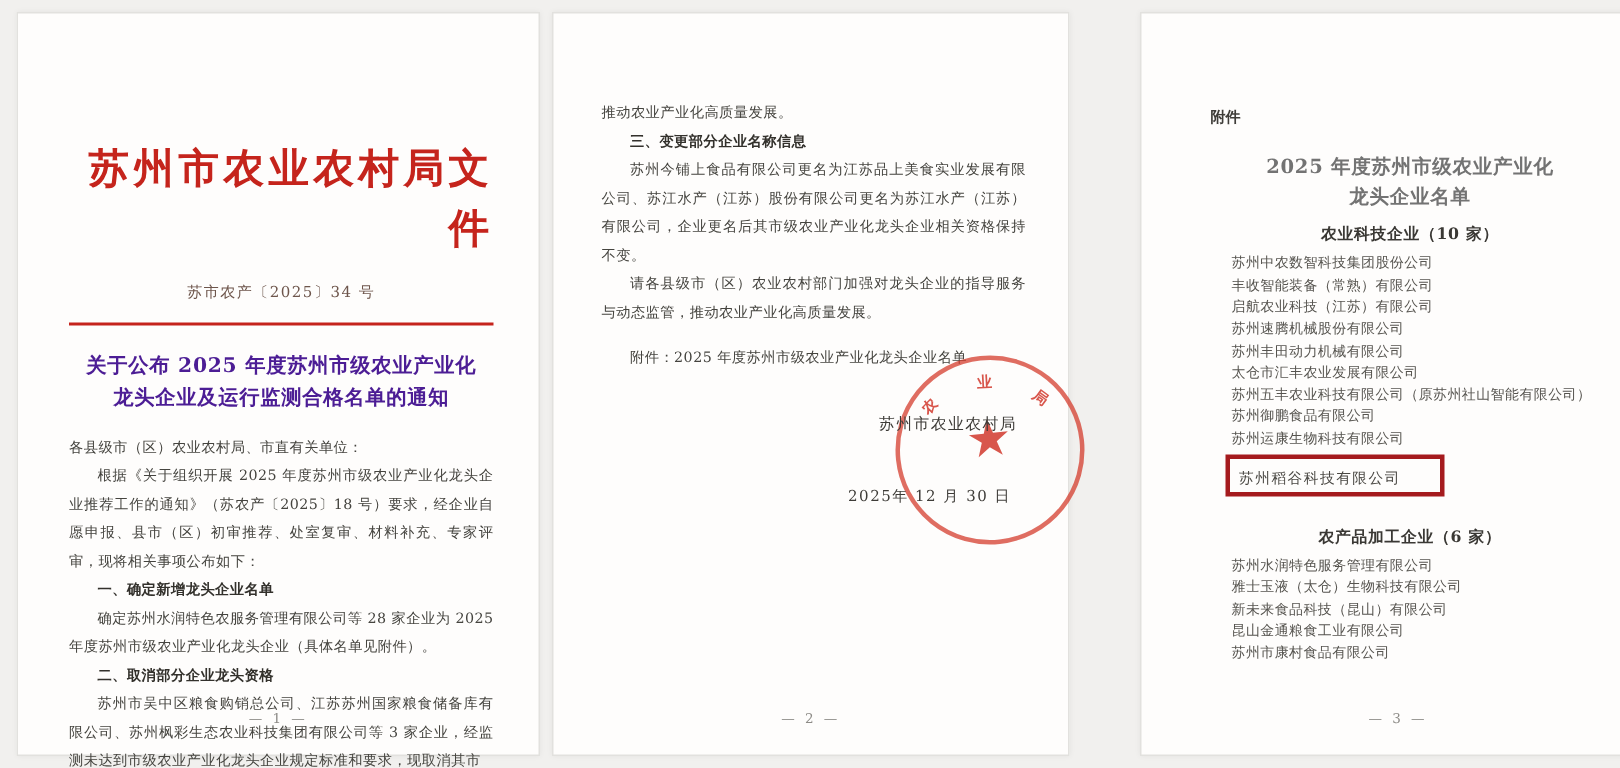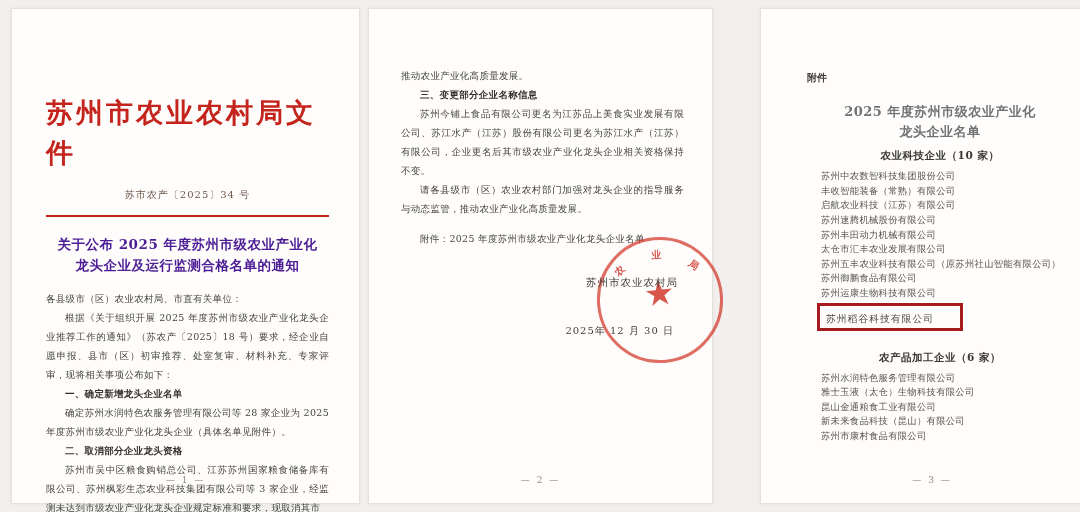--- a/index.html
+++ b/index.html
@@ -20,21 +20,21 @@
   #page3 { left:760px; width:344px; }
 
   .footer {
     position:absolute; bottom:18px; left:0; right:0;
     text-align:center; font-size:9px; color:#8d8b87; letter-spacing:2px;
   }
 
   
   .p1-inner { padding:84px 30px 0 34px; }
   .agency-header {
-    text-align:left; color:#c5241c; font-weight:bold;
+    text-align:right; color:#c5241c; font-weight:bold;
     font-size:27px; letter-spacing:3px; line-height:40px;
     font-family:"DejaVu Sans","Liberation Sans",sans-serif;
   }
   .doc-number {
     text-align:center; margin-top:15px; font-size:10px; color:#6d554b;
     letter-spacing:1px;
   }
   .red-rule { height:2px; background:#c5241c; margin-top:13px; }
   .doc-title {
     text-align:center; margin-top:17px; font-size:13.5px; font-weight:bold;
@@ -159,19 +159,19 @@
         <div>苏州御鹏食品有限公司</div>
         <div>苏州运康生物科技有限公司</div>
       </div>
     <div class="highlight-box">
       <span>苏州稻谷科技有限公司</span>
     </div>
     <div class="group-heading group2">农产品加工企业（6 家）</div>
     <div class="company-list">
         <div>苏州水润特色服务管理有限公司</div>
         <div>雅士玉液（太仓）生物科技有限公司</div>
+        <div>新未来食品科技（昆山）有限公司</div>
         <div>昆山金通粮食工业有限公司</div>
-        <div>新未来食品科技（昆山）有限公司</div>
         <div>苏州市康村食品有限公司</div>
       </div>
   </div>
   <div class="footer">— 3 —</div>
 </div>
 
 </body></html>

